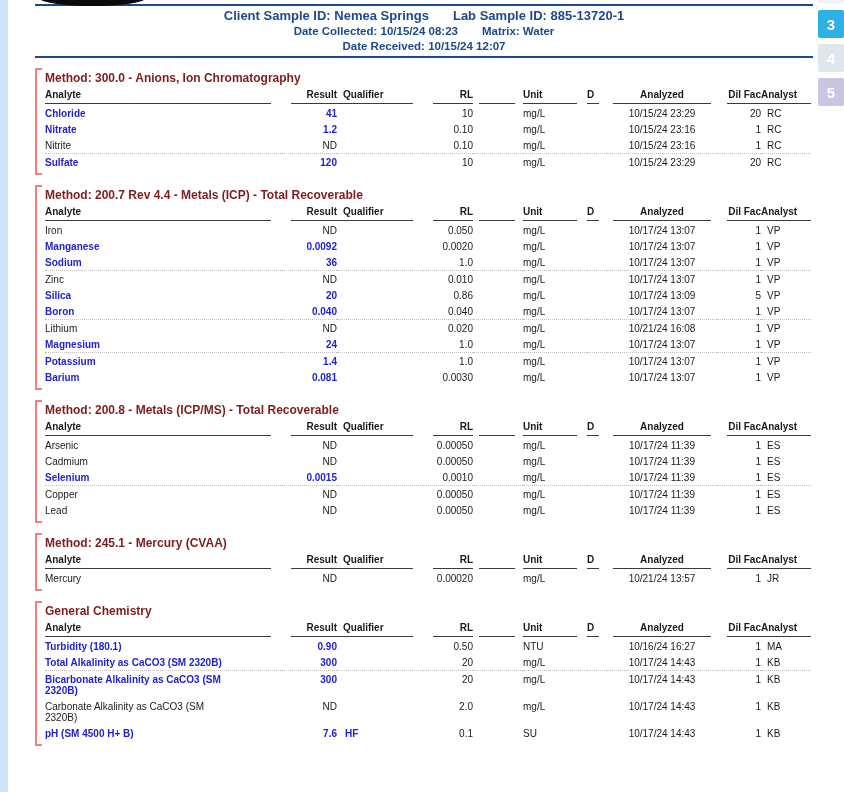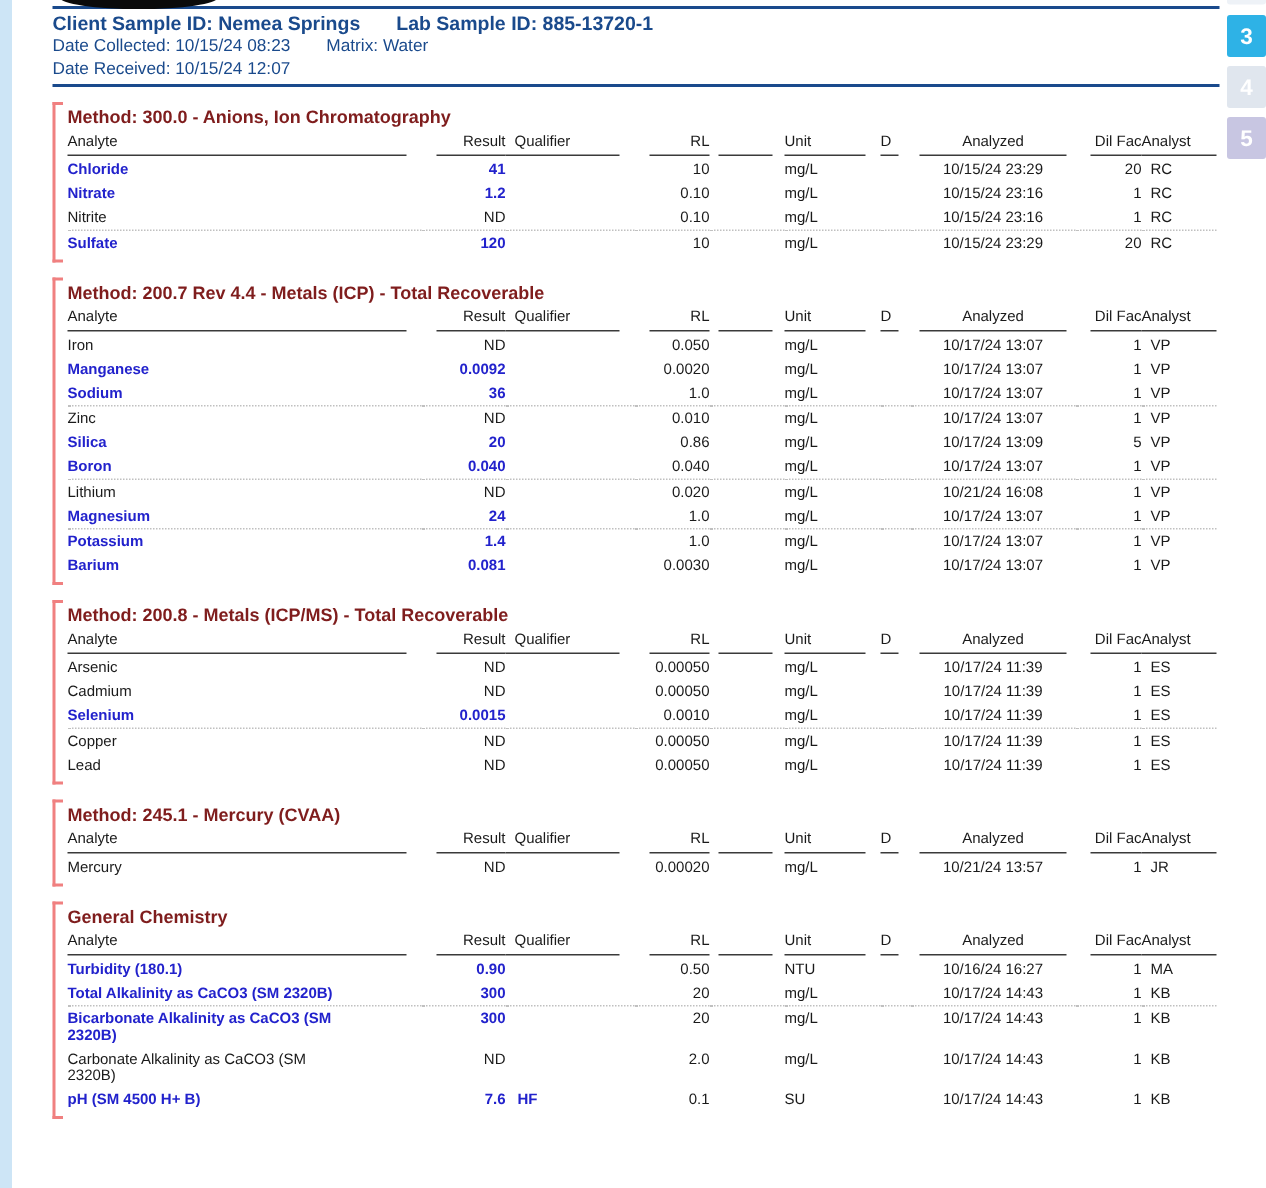--- a/index.html
+++ b/index.html
@@ -10,35 +10,35 @@
   .left-strip { position:absolute; left:0; top:0; width:8px; height:792px; background:#cde5f6; }
 
   .page { position:absolute; left:35px; top:0; width:778px; }
 
   .logo-blob { position:absolute; left:5px; top:-9px; width:105px; height:15px;
     background:#0a0a0a; border-radius:50%; }
 
   .hdr { position:relative; padding-top:4px; }
   .hdr-topline { height:2px; background:#1a4a8c; }
   .hdr-botline { height:2px; background:#1a4a8c; margin-top:2px; }
-  .hdr-row { display:flex; justify-content:flex-start; align-items:baseline;gap:24px; }
+  .hdr-row { display:flex; justify-content:center; align-items:baseline;gap:24px; }
   .hdr-main { font-size:13px; font-weight:bold; color:#1a4a8c; padding-top:2px; line-height:16px;}
-  .hdr-sub { font-size:11.5px; font-weight:normal; color:#1a4a8c; line-height:15px; }
+  .hdr-sub { font-size:11.5px; font-weight:bold; color:#1a4a8c; line-height:15px; }
 
   .section { position:relative; margin-top:10px; padding:3px 0 5px 10px; }
   .bracket { position:absolute; left:0; top:0; bottom:0; width:7px;
     border-left:2px solid #f08080; border-top:2px solid #f08080; border-bottom:2px solid #f08080; }
   .sec-title { font-size:12px; font-weight:bold; color:#7f1d1d; line-height:15px; margin-bottom:2px; }
 
   table { border-collapse:collapse; table-layout:fixed; width:766px; }
   col.c-analyte{width:236px;} col.c-result{width:56px;} col.c-qual{width:86px;}
   col.c-rl{width:50px;} col.c-mdl{width:50px;} col.c-unit{width:64px;}
   col.c-d{width:20px;} col.c-analyzed{width:110px;} col.c-dilfac{width:44px;} col.c-analyst{width:50px;}
 
-  th { font-size:10px; font-weight:normal; color:#1a1a1a; text-align:left;
+  th { font-size:10px; font-weight:bold; color:#1a1a1a; text-align:left;
     padding:1px 0 4px; position:relative; vertical-align:bottom; line-height:12px; }
   th::after { content:""; position:absolute; bottom:1px; left:0; right:10px;
     border-bottom:1.4px solid #3a3a3a; }
   th.t-right { text-align:right; }
   th.t-right::after { left:10px; right:0; }
   th.t-center { text-align:center; }
   th.c-analyzed::after { left:6px; right:6px; }
   th.c-mdl::after { left:6px; right:8px; }
   th.c-d::after { left:0; right:8px; }
   th.c-analyst::after { left:0; right:0; }

